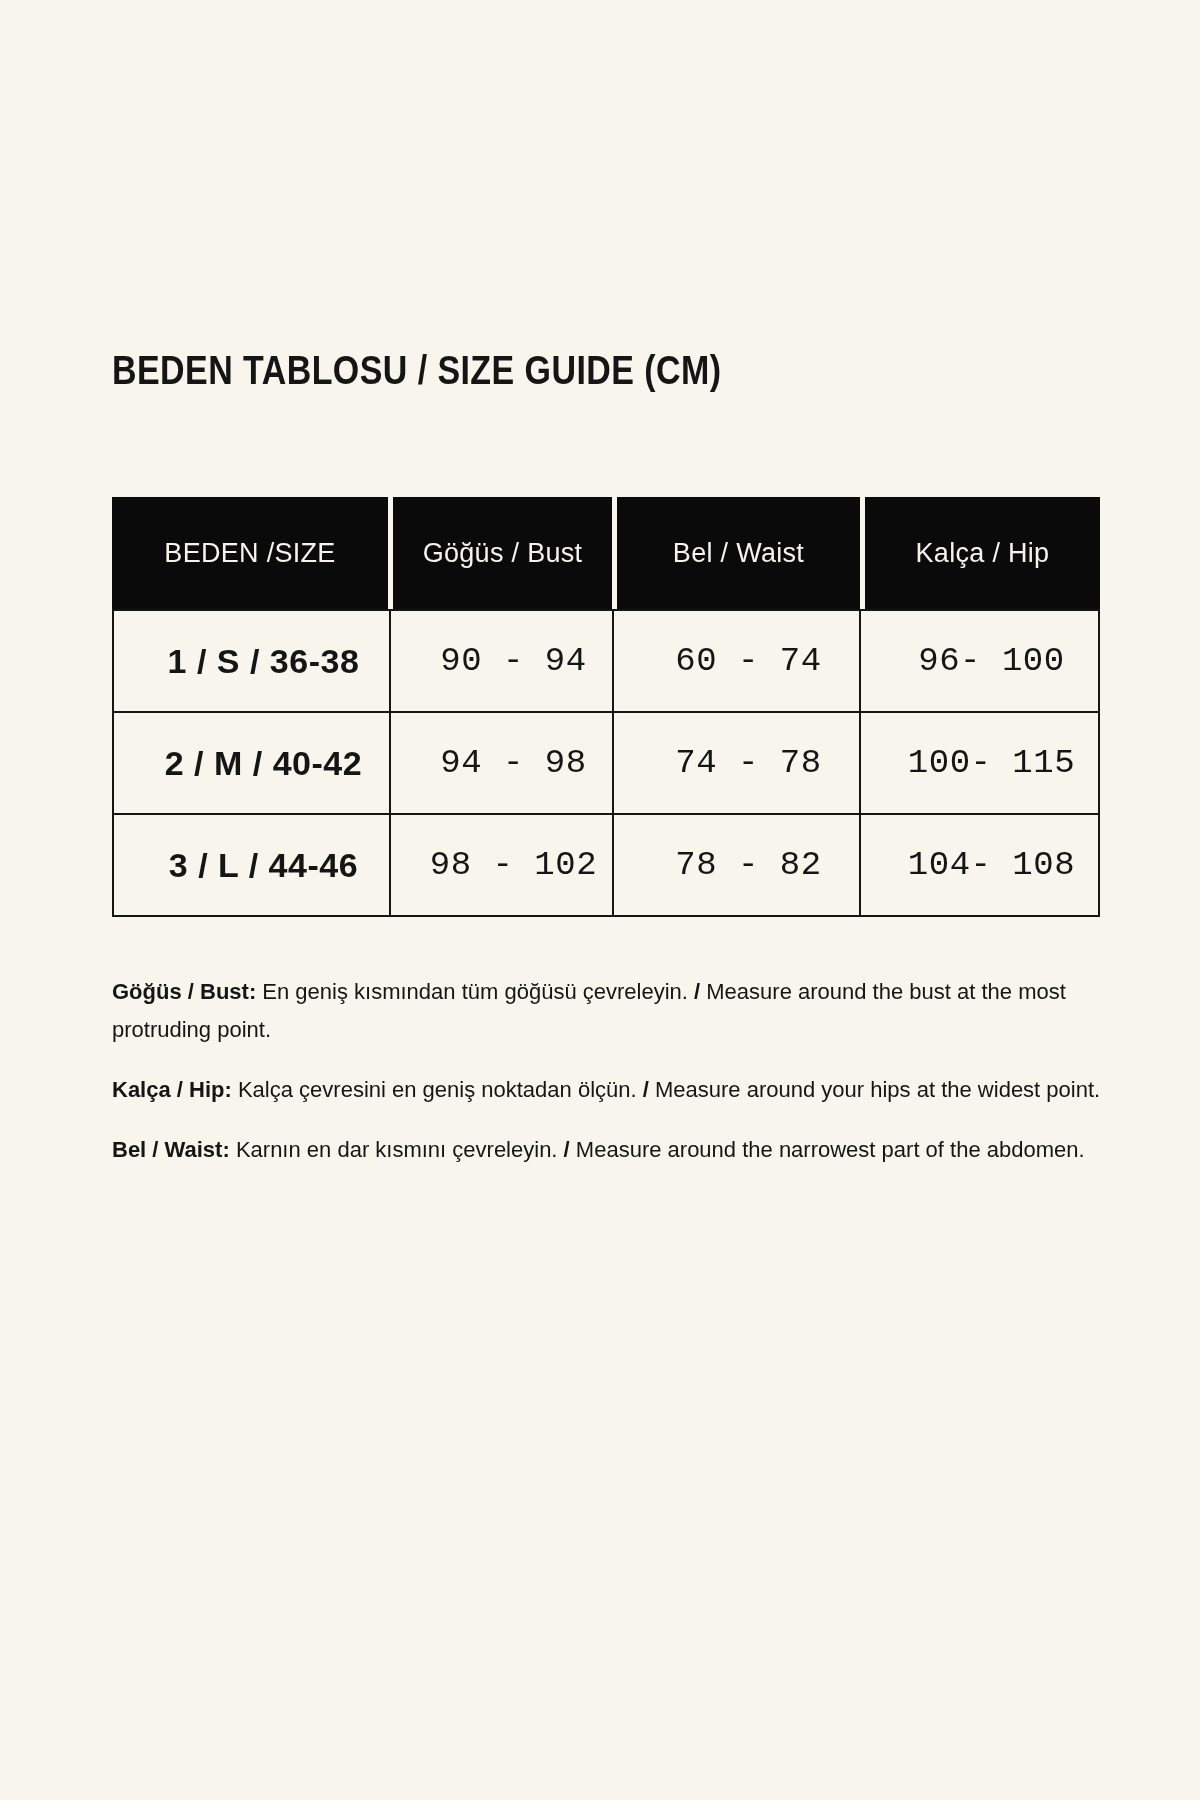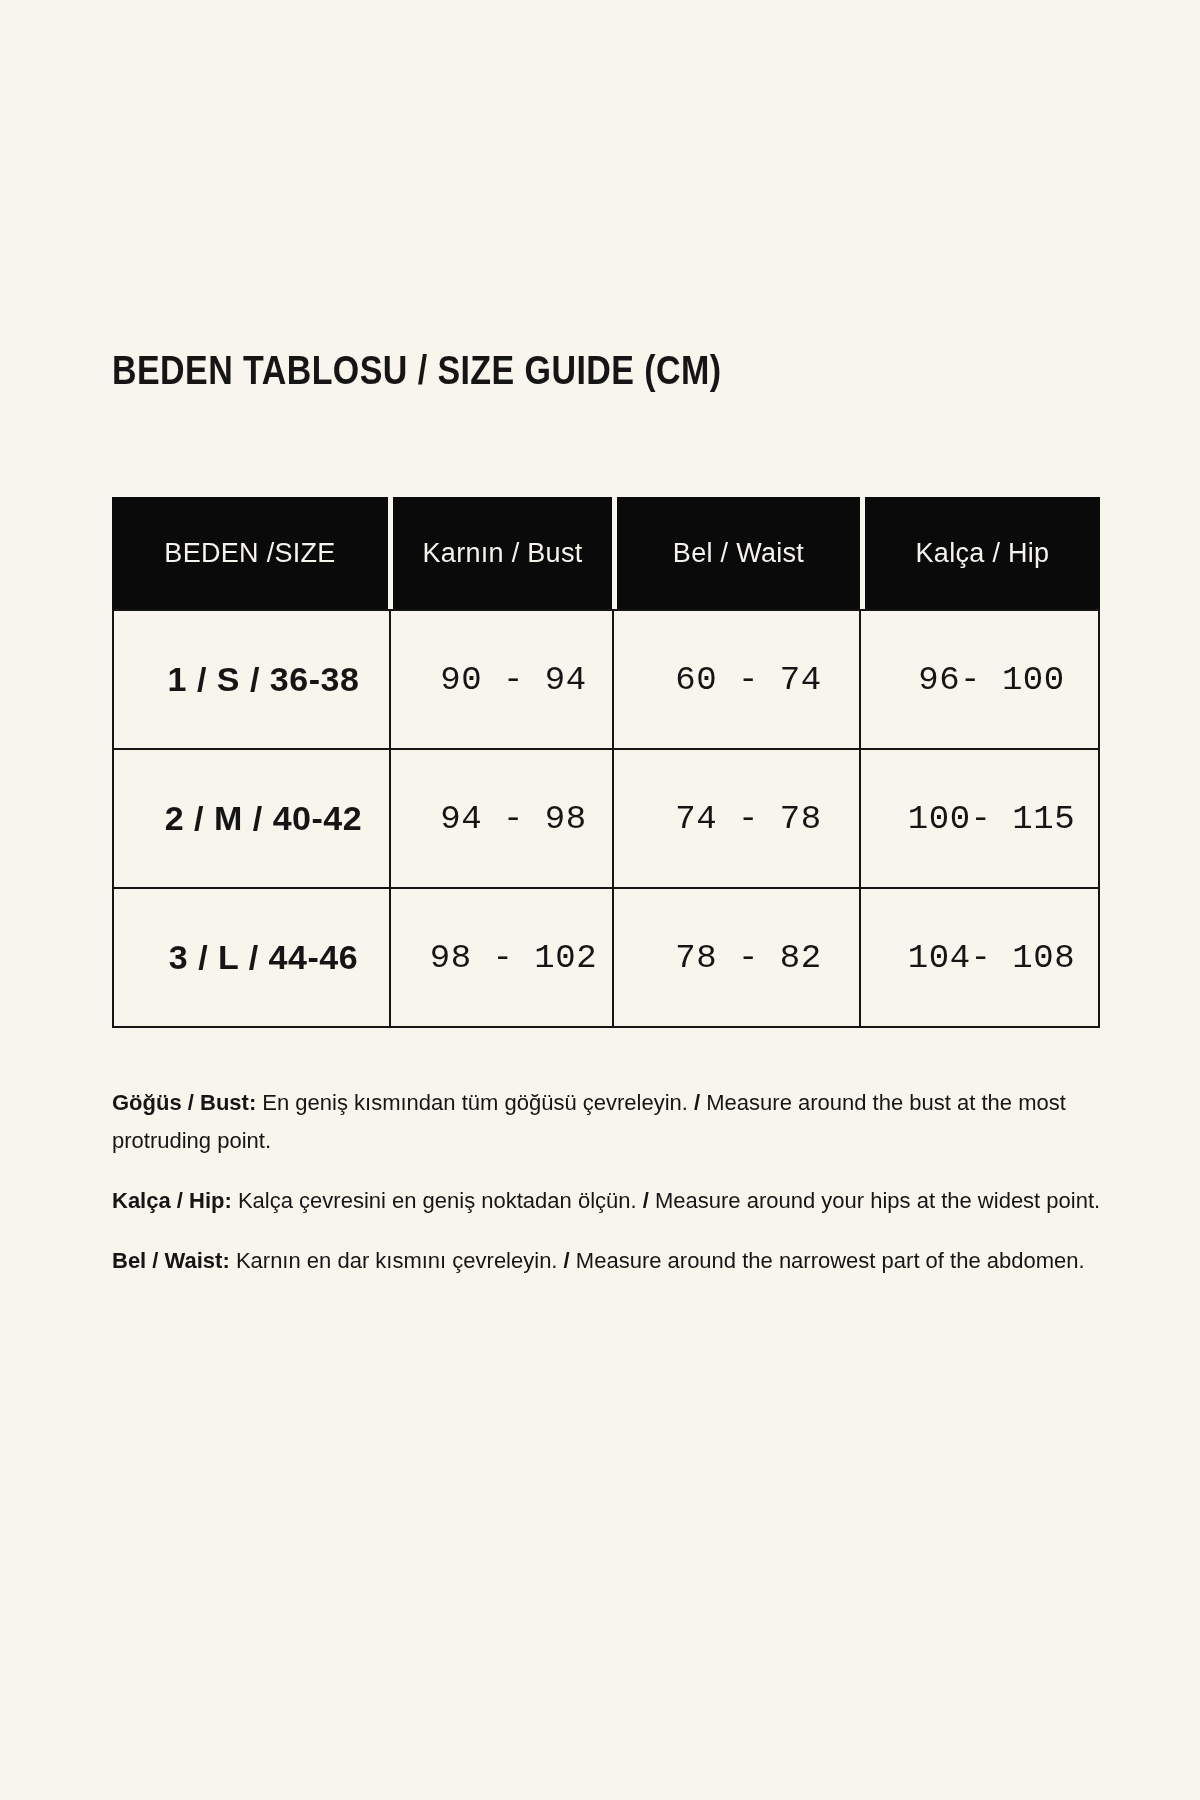--- a/index.html
+++ b/index.html
@@ -53,21 +53,21 @@
   }
   .th + .th { border-left: 5px solid var(--bg); }
 
   .tbody { border: 2px solid var(--ink); }
   .trow {
     display: grid;
     grid-template-columns: var(--cols);
   }
   .trow + .trow { border-top: 2px solid var(--ink); text-align: center; }
   .td {
-    height: 137px;
+    height: 100px;
     display: flex;
     align-items: center;
     justify-content: center;
     font-size: 34px;
     font-weight: 400;
     letter-spacing: 0.5px;
     color: var(--ink);
     padding-left: 24px;
   }
   .td + .td { border-left: 2px solid var(--ink); font-family: Liberation Mono, monospace; }
@@ -88,21 +88,21 @@
 </head>
 <body>
 
 <div class="page">
 
   <h1 class="title">BEDEN TABLOSU / SIZE GUIDE (CM)</h1>
 
   <div class="tbl">
     <div class="thead">
       <div class="th">BEDEN /SIZE</div>
-      <div class="th">Karnın / Bust</div>
+      <div class="th">Göğüs / Bust</div>
       <div class="th">Bel / Waist</div>
       <div class="th">Kalça / Hip</div>
     </div>
 
     <div class="tbody">
       <div class="trow">
         <div class="td size">1 / S / 36-38</div>
         <div class="td">90 - 94</div>
         <div class="td">60 - 74</div>
         <div class="td">96- 100</div>

